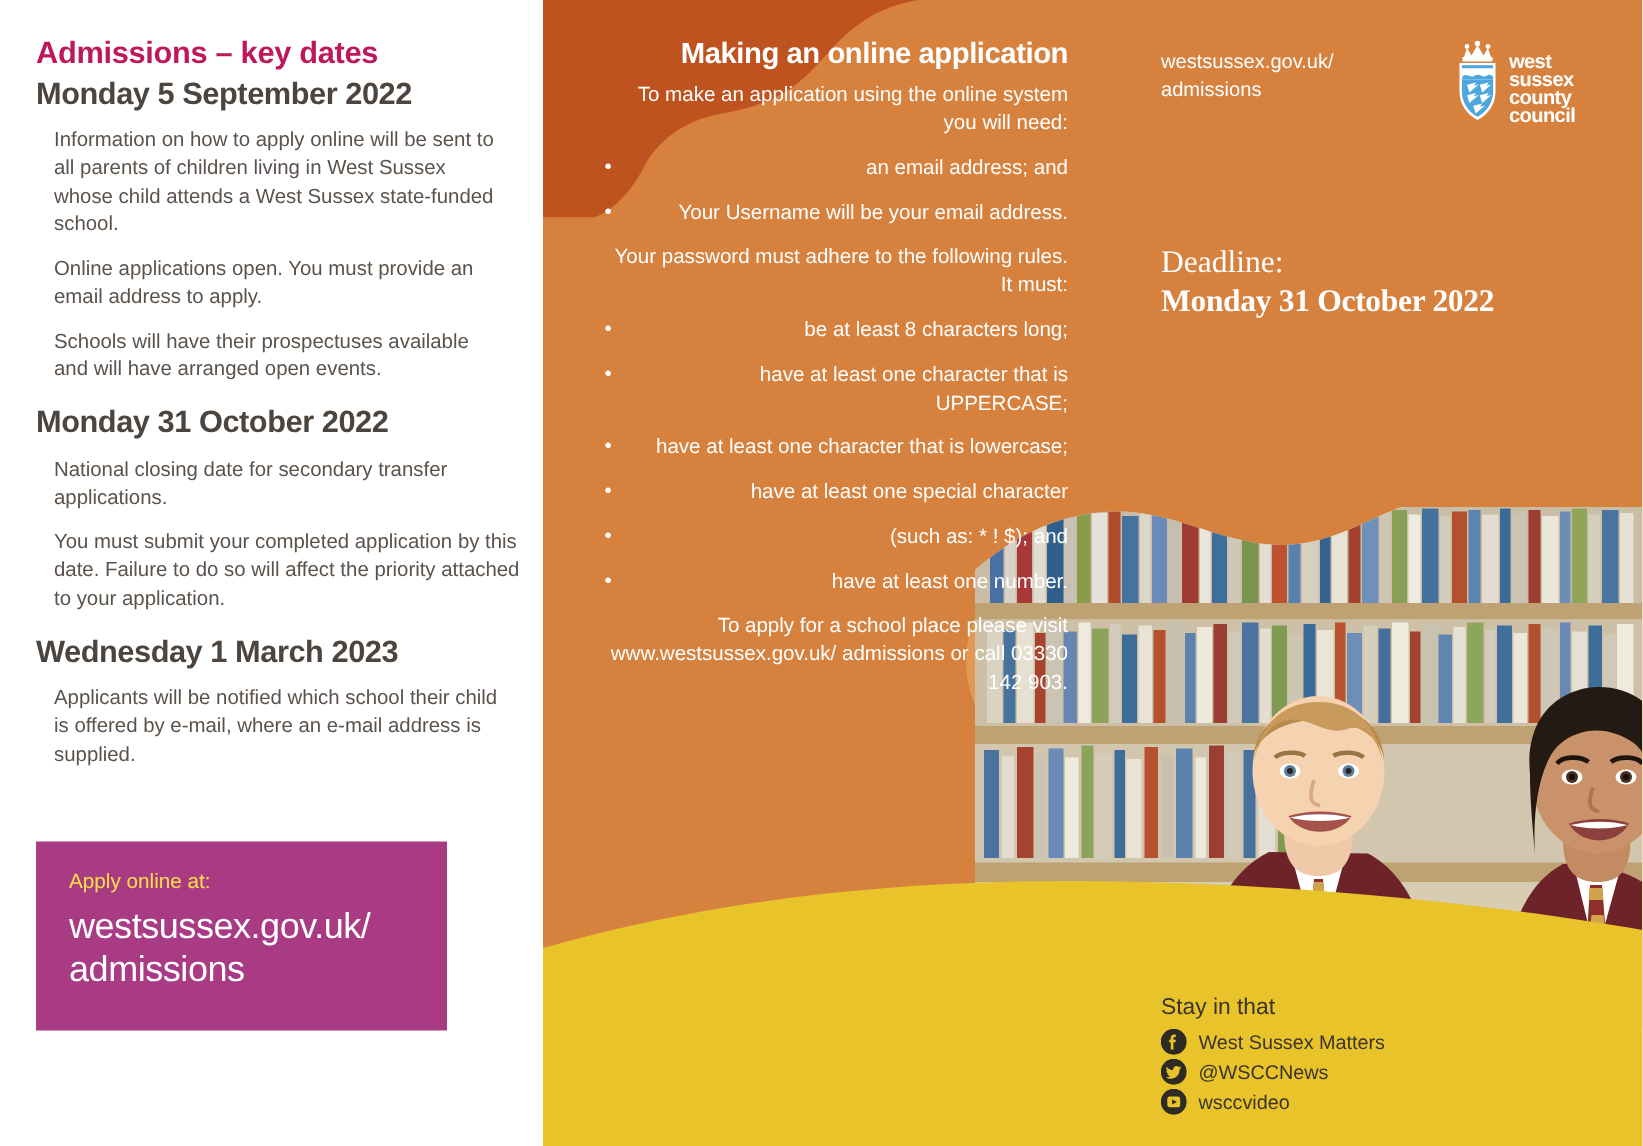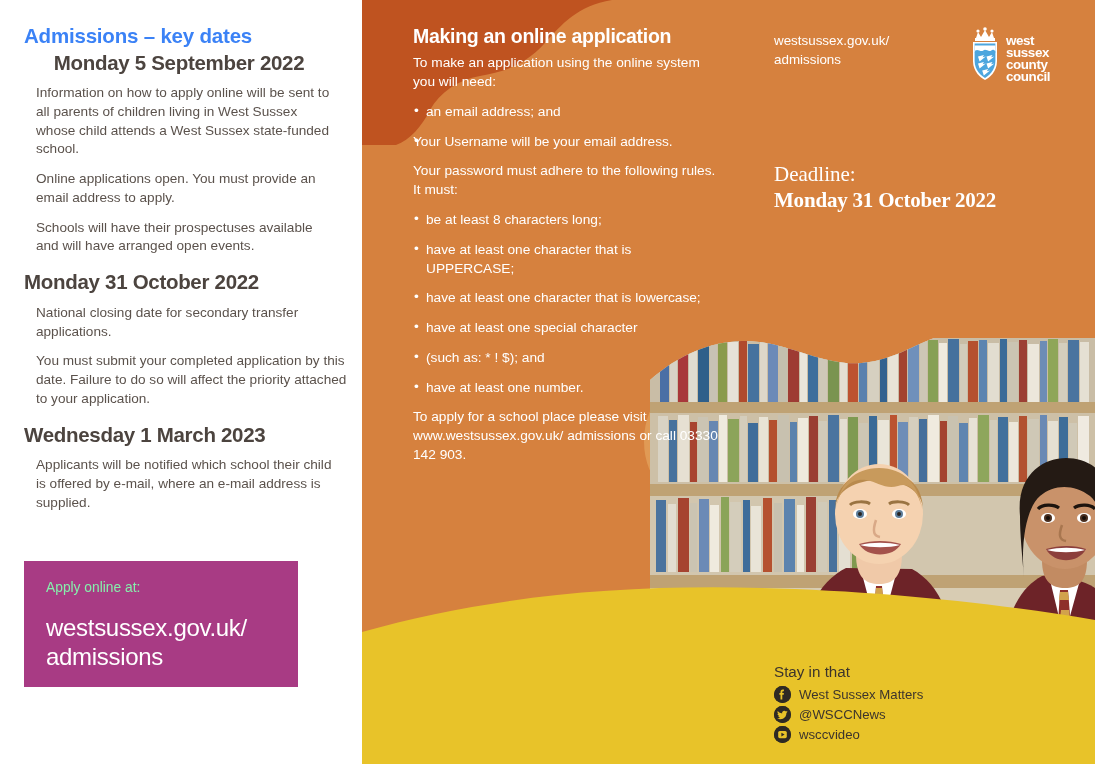--- a/index.html
+++ b/index.html
@@ -4,53 +4,53 @@
 <style>
   * { margin:0; padding:0; box-sizing:border-box; }
   html,body { width:1095px; height:764px; background:#ffffff;
     font-family:"Liberation Sans", sans-serif; }
   #page { position:relative; width:1095px; height:764px; overflow:hidden; background:#fff; }
 
   
   #left-col { position:absolute; left:0; top:0; width:362px; height:764px; background:#ffffff; }
   #left-inner { position:absolute; left:24px; top:24px; width:310px; }
 
-  .kicker { font-size:20.5px; font-weight:bold; color:#3b82f6; letter-spacing:-0.2px;
+  .kicker { font-size:20.5px; font-weight:bold; color:#be185d; letter-spacing:-0.2px;
             line-height:1.15; margin-bottom:3px; }
   .datehead { font-size:20.5px; font-weight:bold; color:#4c443f; letter-spacing:-0.3px;
             line-height:1.2; margin-top:14px; margin-bottom:9px; }
-  .datehead.first { margin-top:0;text-align:center; }
+  .datehead.first { margin-top:0; }
   .body-p { font-size:13.6px; color:#5b524c; line-height:1.38; margin-bottom:11px;margin-left:12px; }
   .body-p.wide { width:320px; }
 
   
   #promo-box { position:absolute; left:24px; top:561px; width:274px; height:126px;
                background:#a83b84; padding:18px 22px 0 22px; }
-  #promo-label { color:#86efac; font-size:13.8px; line-height:1.3; margin-bottom:16px; }
+  #promo-label { color:#fde047; font-size:13.8px; line-height:1.3; margin-bottom:6px; }
   #promo-url { color:#fff; font-size:24px; line-height:1.22; letter-spacing:-0.3px; }
 
   
   #orange-panel { position:absolute; left:362px; top:0; width:733px; height:764px;
                   background:#d6813e; overflow:hidden; }
 
   
   #rust-shape { position:absolute; left:0; top:0; width:250px; height:145px; }
 
   
   #ring { position:absolute; left:282px; top:367px; width:148px; height:148px;
           border-radius:50%; border:34px solid #e09a55; }
 
   
   #photo-wrap { position:absolute; left:288px; top:338px; width:445px; height:348px; }
 
   
   #yellow-wave { position:absolute; left:0; bottom:0; width:733px; height:210px; }
 
   
-  #mid-inner { position:absolute; left:51px; top:25px; width:310px; z-index:6; }
+  #mid-inner { position:absolute; left:40px; top:25px; width:310px; z-index:6;text-align:right; }
   .m-head { color:#ffffff; font-size:19.5px; font-weight:bold; letter-spacing:-0.3px;
             line-height:1.2; margin-bottom:6px; }
   .m-p { color:#fff; font-size:13.7px; line-height:1.37; margin-bottom:11px; }
   .m-li { color:#fff; font-size:13.7px; line-height:1.37; margin-bottom:11px;
           padding-left:13px; position:relative; }
   .m-li .dot { position:absolute; left:1px; top:-1px; }
 
   #ref-code { position:absolute; left:38px; top:768px; font-size:8px; color:#f2e3b6;
               letter-spacing:0.2px; z-index:8; }
 

